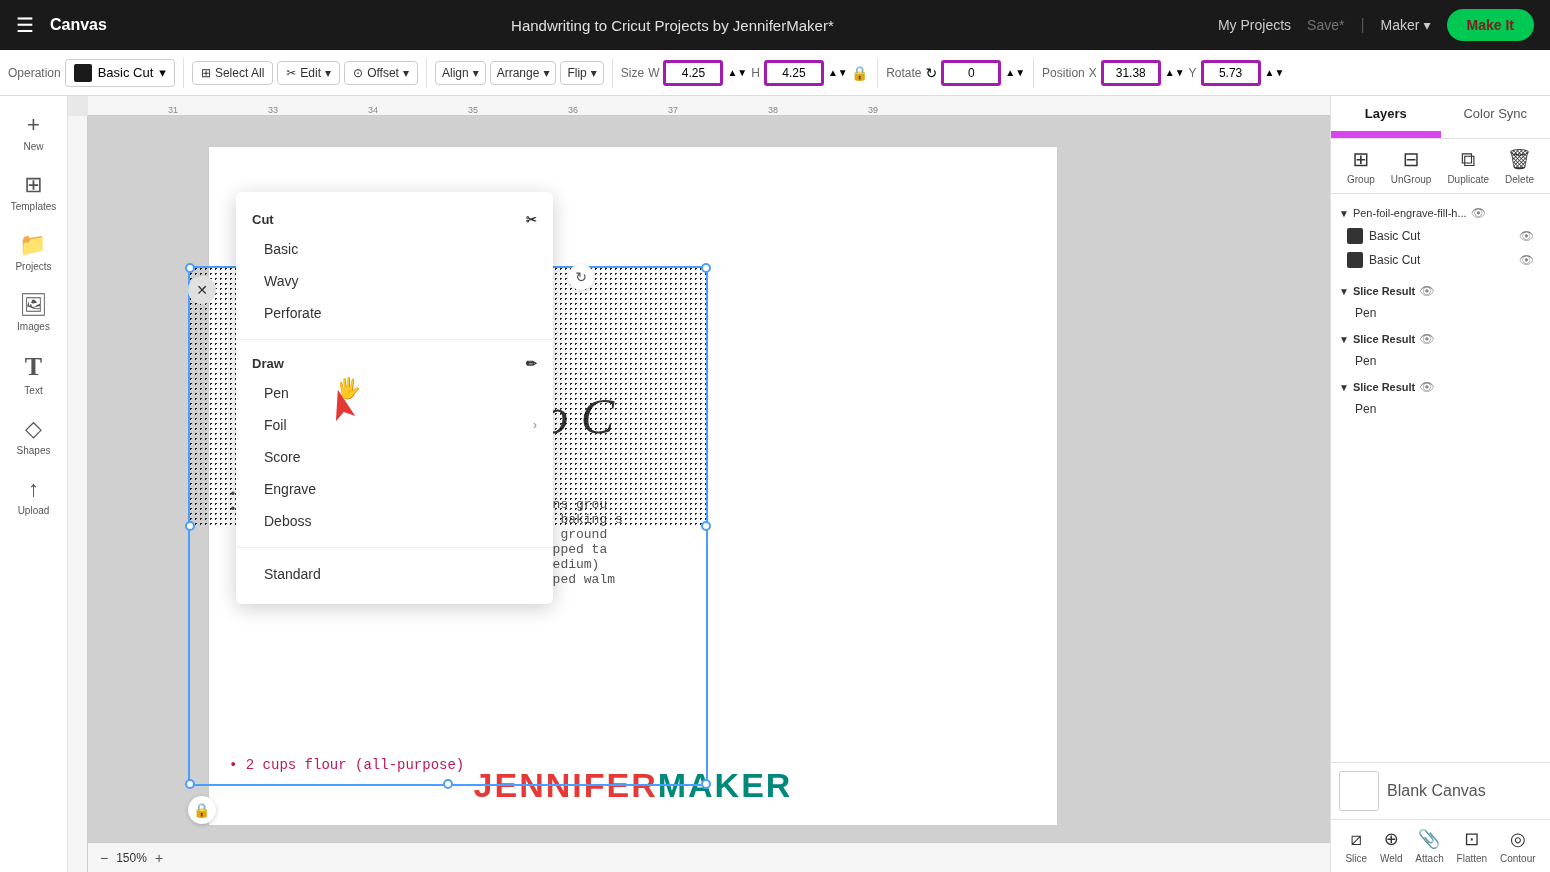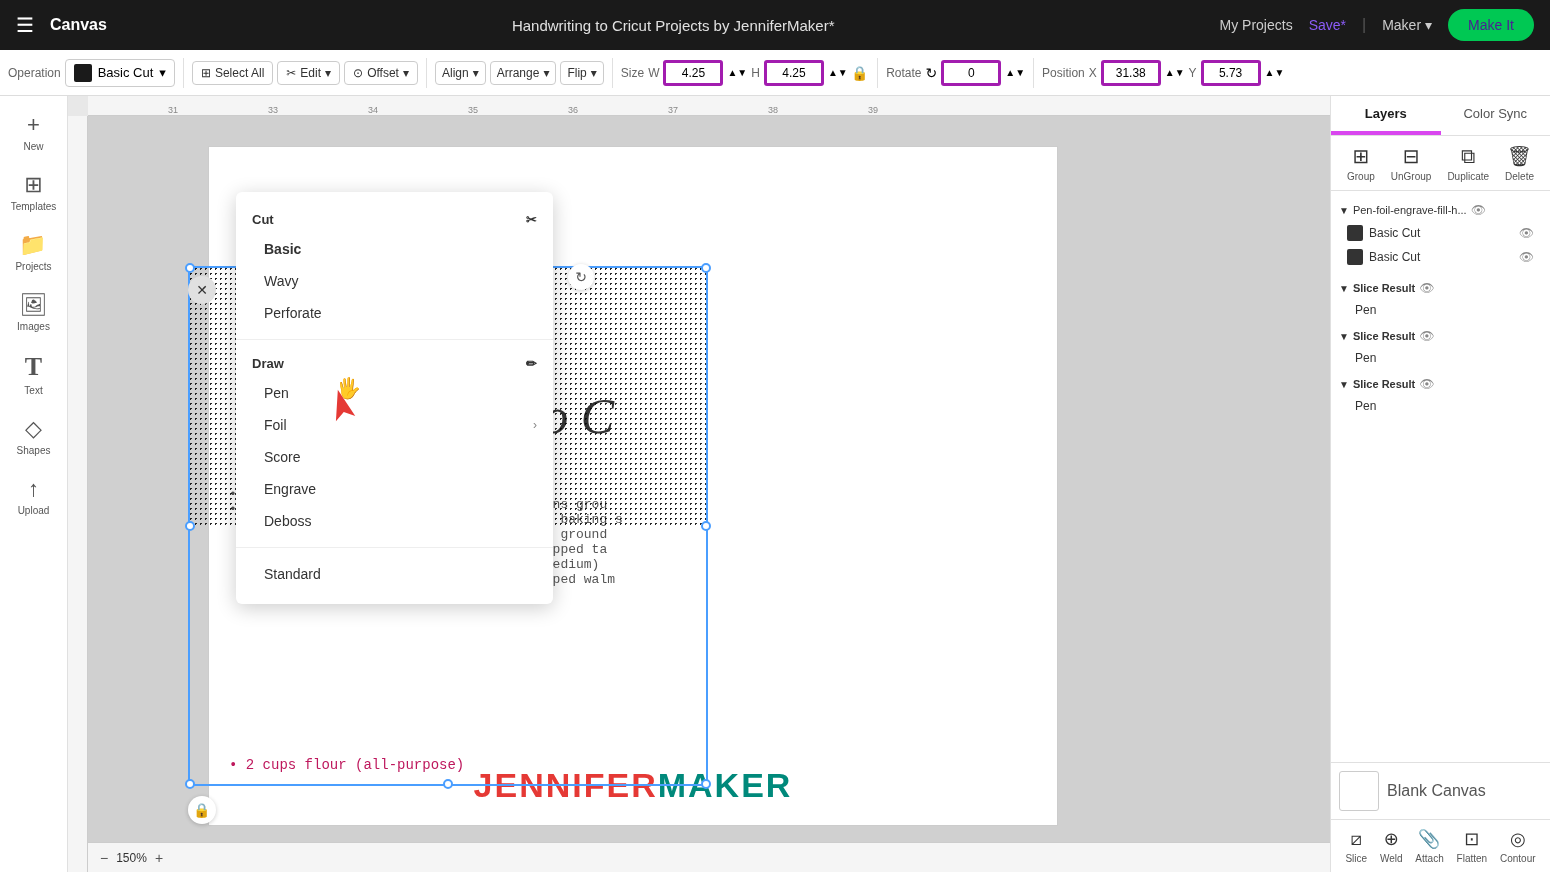--- a/index.html
+++ b/index.html
@@ -8,24 +8,24 @@
     
     .topbar {
       display: flex; align-items: center; height: 50px;
       background: #1a1a1a; color: #fff; padding: 0 16px; gap: 16px;
     }
     .topbar-hamburger { font-size: 20px; cursor: pointer; }
     .topbar-logo { font-size: 16px; font-weight: 600; color: #fff; margin-right: 20px; }
     .topbar-title { flex: 1; text-align: center; font-size: 15px; color: #e0e0e0; }
     .topbar-right { display: flex; align-items: center; gap: 16px; }
     .topbar-link { color: #ccc; font-size: 14px; cursor: pointer; }
-    .topbar-save { color: #8b5cf6; font-size: 14px; cursor: pointer; }
+    .topbar-save { color: #737373; font-size: 14px; cursor: pointer; }
     .topbar-divider { color: #555; }
     .topbar-maker { color: #ccc; font-size: 14px; cursor: pointer; display: flex; align-items: center; gap: 4px; }
-    .topbar-makeit { background: #00c853; color: #4c1d95; border: none; border-radius: 20px; padding: 8px 20px; font-size: 14px; font-weight: 400; cursor: pointer; }
+    .topbar-makeit { background: #00c853; color: #7f1d1d; border: none; border-radius: 20px; padding: 8px 20px; font-size: 14px; font-weight: 700; cursor: pointer; }
 
     
     .toolbar2 {
       display: flex; align-items: center; height: 46px;
       background: #fff; border-bottom: 1px solid #ddd; padding: 0 8px; gap: 4px;
     }
     .toolbar2-group { display: flex; align-items: center; gap: 4px; }
     .op-dropdown {
       display: flex; align-items: center; gap: 6px;
       border: 1px solid #ccc; border-radius: 4px; padding: 4px 8px;
@@ -116,21 +116,21 @@
     }
     .dropdown-section { padding: 6px 0; }
     .dropdown-section-header {
       display: flex; align-items: center; justify-content: space-between;
       padding: 6px 16px; font-size: 13px; font-weight: 600; color: #333;
     }
     .dropdown-item {
       display: flex; align-items: center; justify-content: space-between;
       padding: 8px 16px 8px 28px; font-size: 14px; color: #333; cursor: pointer;
     }
-    .dropdown-item.active { font-weight: 700; }
+    .dropdown-item.active { font-weight: 400; }
     .dropdown-item .chevron { font-size: 12px; color: #888; }
     .dropdown-divider { height: 1px; background: #eee; margin: 4px 0; }
 
     
     .close-btn {
       position: absolute; top: 160px; left: 100px;
       width: 28px; height: 28px; background: #e0e0e0; border-radius: 50%;
       display: flex; align-items: center; justify-content: center;
       font-size: 14px; cursor: pointer; color: #333; z-index: 10;
     }
@@ -140,21 +140,21 @@
       width: 220px; background: #fff; border-left: 1px solid #e0e0e0;
       display: flex; flex-direction: column;
     }
     .right-sidebar-tabs {
       display: flex; border-bottom: 1px solid #e0e0e0;
     }
     .rs-tab {
       flex: 1; text-align: center; padding: 10px 6px; font-size: 13px;
       cursor: pointer; color: #555;
     }
-    .rs-tab.active { color: #1a1a1a; border-bottom: 4px solid #d946ef; font-weight: 600; }
+    .rs-tab.active { color: #1a1a1a; border-bottom: 7px solid #d946ef; font-weight: 600; }
 
     .rs-toolbar {
       display: flex; align-items: center; justify-content: space-around;
       padding: 8px; border-bottom: 1px solid #e0e0e0;
     }
     .rs-tool { display: flex; flex-direction: column; align-items: center; gap: 3px; cursor: pointer; }
     .rs-tool .icon { font-size: 20px; color: #333; }
     .rs-tool .label { font-size: 10px; color: #555; }
 
     .rs-layers { flex: 1; overflow-y: auto; padding: 8px; }

